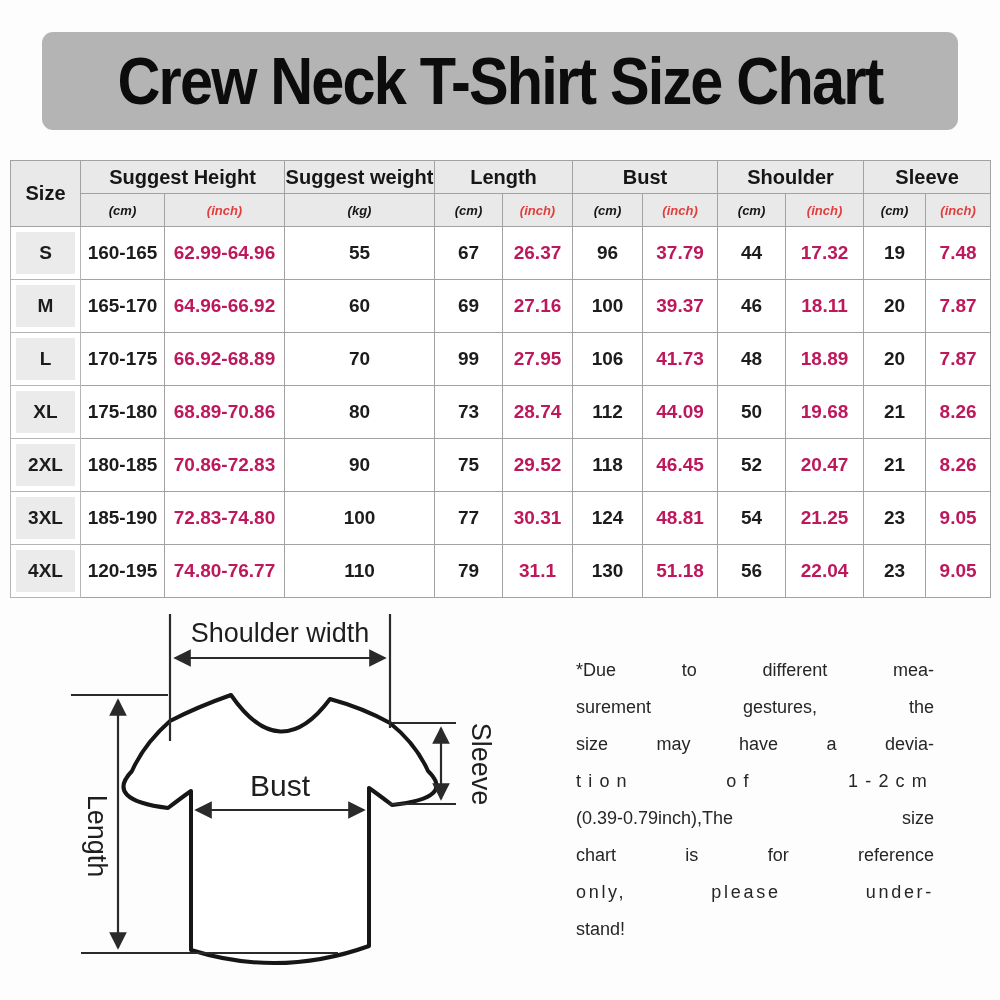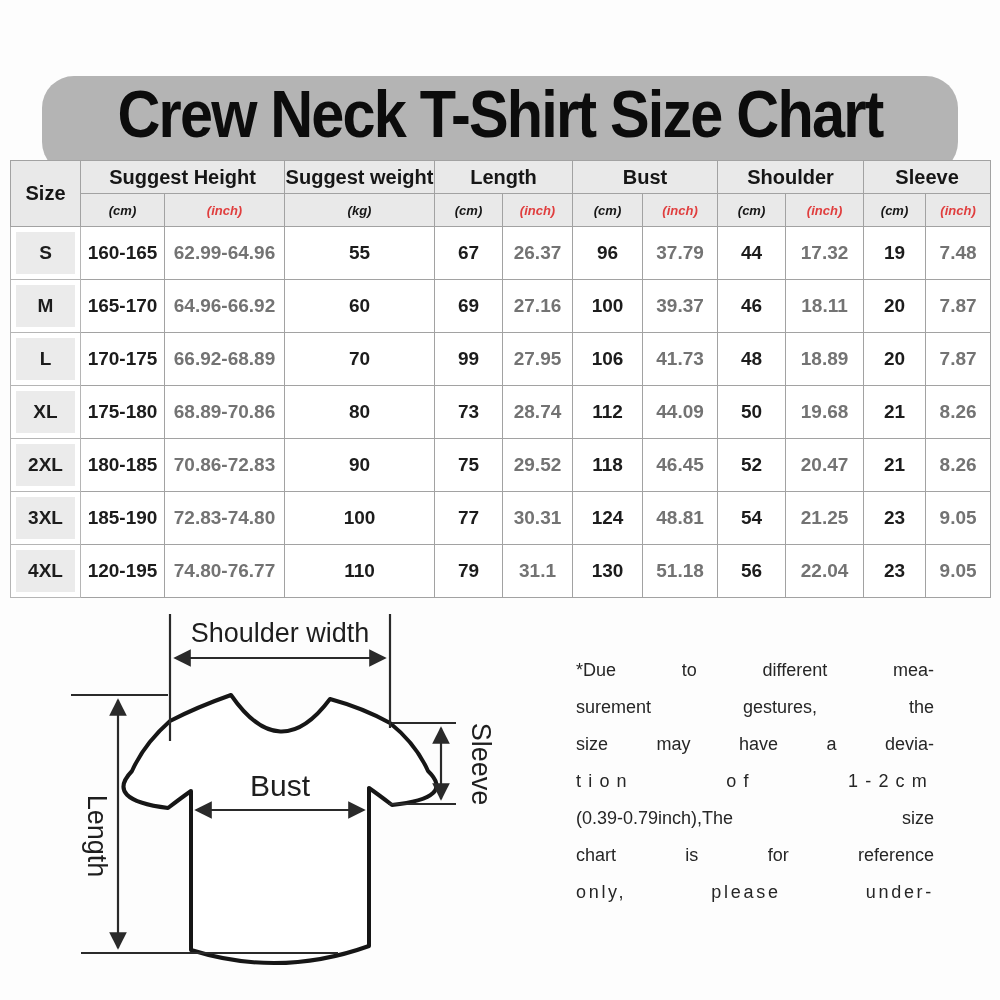--- a/index.html
+++ b/index.html
@@ -5,41 +5,41 @@
   html,body{margin:0;padding:0;}
   body{
     width:1000px;height:1000px;position:relative;overflow:hidden;
     background:#fdfdfd;
     font-family:"Liberation Sans","DejaVu Sans",sans-serif;
     color:#111;
   }
   
   .banner{
     position:absolute;left:42px;top:32px;width:916px;height:98px;
-    background:#b4b4b4;border-radius:32px;
-    display:flex;justify-content:center;margin-top:44px;
+    background:#b4b4b4;border-radius:11px;
+    display:flex;align-items:center;justify-content:center;
   }
   .banner .title{
     font-size:66px;font-weight:700;color:#0c0c0c;
     letter-spacing:-2px;white-space:nowrap;
     transform:scaleX(0.9);
   }
   
   table.size-table{
     position:absolute;left:10px;top:160px;width:980px;
     border-collapse:collapse;table-layout:fixed;
   }
   .size-table th,.size-table td{
     border:1px solid #a2a2a2;text-align:center;vertical-align:middle;
     padding:0;overflow:hidden;
   }
   .size-table thead th{background:#e9e9e9;height:32px;font-size:20px;font-weight:700;color:#161616;}
   .size-table thead .sub{font-size:13px;font-style:italic;}
   .size-table tbody td{height:52px;background:#ffffff;font-size:19px;font-weight:700;color:#1c1c1c;}
-  .size-table .red{color:#737373;}
+  .size-table .red{color:#be185d;}
   .size-table thead .redh{color:#e03e3e;}
   td.size-td{background:#ffffff;border:1px solid #b5b5b5;}
   .size-chip{
     display:flex;align-items:center;justify-content:center;
     height:42px;margin:5px 5px;background:#ebebeb;
     font-size:19px;font-weight:700;color:#1c1c1c;
   }
   
   .bottom{position:absolute;left:0;top:608px;width:1000px;height:392px;padding-left:48px;}
   .diagram{position:absolute;left:28px;top:0;}
@@ -259,14 +259,15 @@
   </svg>
 
   <div class="note">
     <div class="jline">*Due to different mea-</div>
     <div class="jline">surement gestures, the</div>
     <div class="jline">size may have a devia-</div>
     <div class="jline ls1">tion of 1-2cm</div>
     <div class="jline">(0.39-0.79inch),The size</div>
     <div class="jline">chart is for reference</div>
     <div class="jline ls2">only, please under-</div>
+    <div class="lline">stand!</div>
   </div>
 </div>
 
 </body></html>

